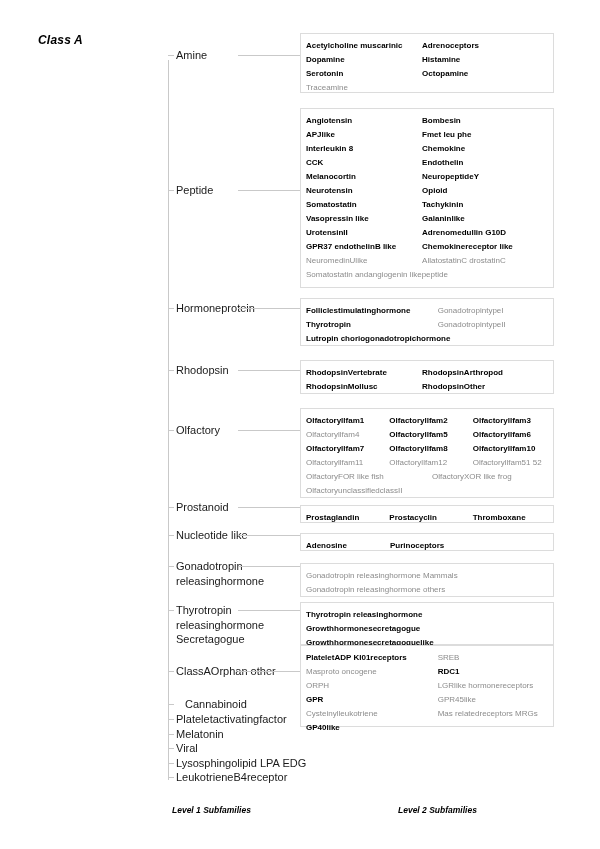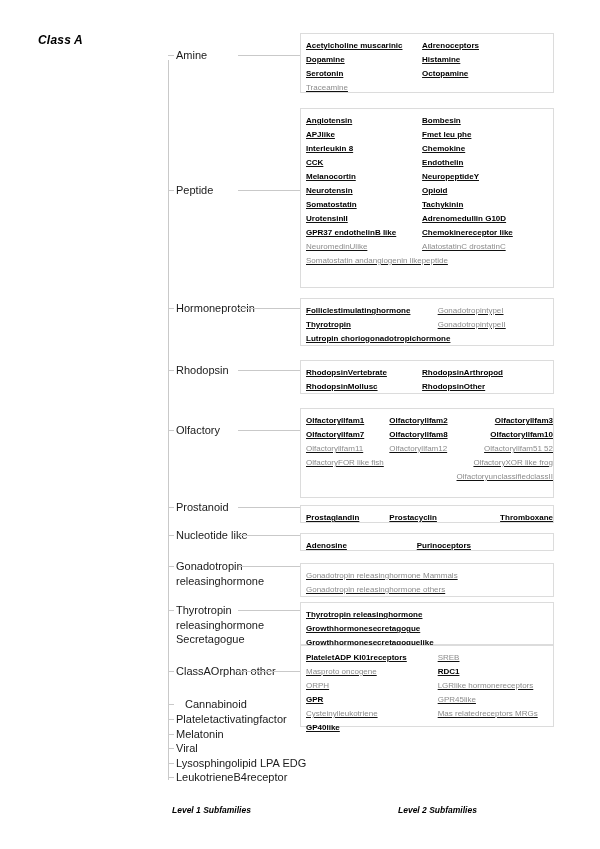--- a/index.html
+++ b/index.html
@@ -54,33 +54,32 @@
     background:#ffffff;
     box-sizing:border-box;
     width:254px;
   }
   .rows{padding:5px 0 5px 0;}
   .row{
     display:flex;
     height:14px;
     line-height:14px;
     align-items:center;
-    text-decoration:underline;
   }
   .cell{
     font-size:8px;
     white-space:nowrap;
     overflow:hidden;
     padding-left:5px;
     box-sizing:border-box;
   }
   .c2 .cell{width:117px;}
   .c2 .cell:last-child{width:137px;}
   .c3 .cell{width:84px;}
-  .c3 .cell:last-child{width:86px;text-align:right;}
+  .c3 .cell:last-child{width:86px;}
   .cw-full{width:254px !important;}
   .cw-half{width:127px !important;}
   .cw-wide{width:150px !important;}
 
   .b{font-weight:bold; color:#000000;}
   .g{font-weight:normal; color:#8c8c8c;}
 
   
   .footer-label{
     position:absolute;
@@ -223,20 +222,24 @@
           </div>
           <div class="row">
             <div class="cell b">Neurotensin</div>
             <div class="cell b">Opioid</div>
           </div>
           <div class="row">
             <div class="cell b">Somatostatin</div>
             <div class="cell b">Tachykinin</div>
           </div>
           <div class="row">
+            <div class="cell b">Vasopressin like</div>
+            <div class="cell b">Galaninlike</div>
+          </div>
+          <div class="row">
             <div class="cell b">UrotensinII</div>
             <div class="cell b">Adrenomedullin G10D</div>
           </div>
           <div class="row">
             <div class="cell b">GPR37 endothelinB like</div>
             <div class="cell b">Chemokinereceptor like</div>
           </div>
           <div class="row">
             <div class="cell g">NeuromedinUlike</div>
             <div class="cell g">AllatostatinC drostatinC</div>
@@ -274,20 +277,25 @@
         </div>
       </div>
       <div class="l2box" style="top: 408px; height: 90px;">
         <div class="rows c3">
           <div class="row">
             <div class="cell b">Olfactoryllfam1</div>
             <div class="cell b">Olfactoryllfam2</div>
             <div class="cell b">Olfactoryllfam3</div>
           </div>
           <div class="row">
+            <div class="cell g">Olfactoryllfam4</div>
+            <div class="cell b">Olfactoryllfam5</div>
+            <div class="cell b">Olfactoryllfam6</div>
+          </div>
+          <div class="row">
             <div class="cell b">Olfactoryllfam7</div>
             <div class="cell b">Olfactoryllfam8</div>
             <div class="cell b">Olfactoryllfam10</div>
           </div>
           <div class="row">
             <div class="cell g">Olfactoryllfam11</div>
             <div class="cell g">Olfactoryllfam12</div>
             <div class="cell g">Olfactoryllfam51 52</div>
           </div>
           <div class="row">

